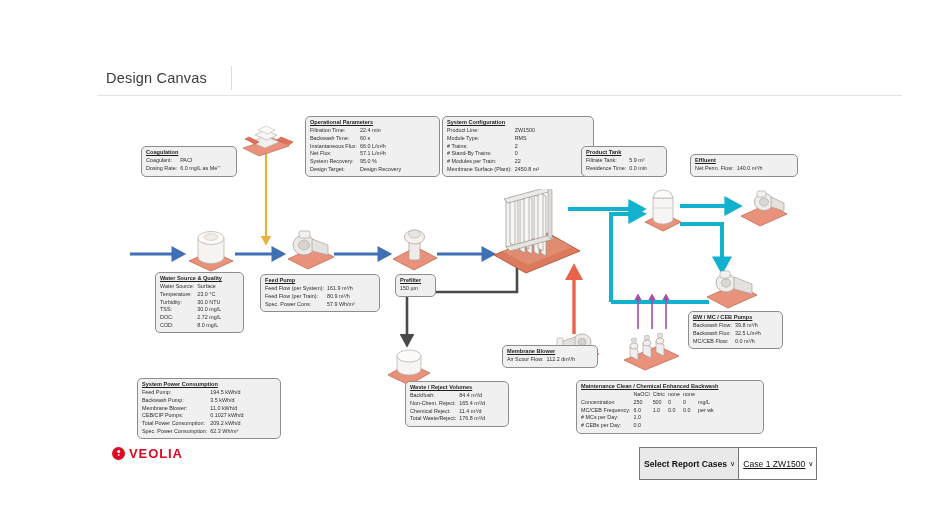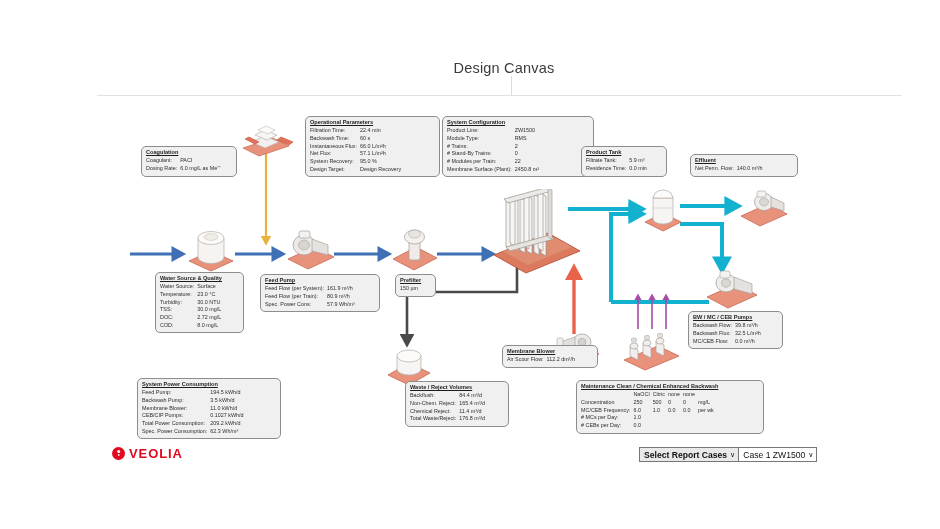--- a/index.html
+++ b/index.html
@@ -15,21 +15,21 @@
     background: #ffffff;
     overflow: hidden;
   }
   
   #header {
     position: absolute;
     left: 97px; top: 60px;
     width: 805px; height: 36px;
     background: #ffffff;
     border-bottom: 1px solid #e2e2e2;
-    display: flex; align-items: center; flex-direction: column;
+    display: flex; align-items: center;
   }
   #header-title {
     font-size: 14.5px;
     color: #3b3b3b;
     padding-left: 9px;
     letter-spacing: 0.2px;
     font-weight: 400;
   }
   #header-sep {
     width: 1px; height: 24px;
@@ -109,25 +109,25 @@
     display: flex; align-items: stretch; gap: 0px;
     font-size: 8.6px;
   }
   .fake-select {
     border: 1px solid #767676;
     background: #e9e9e9;
     color: #111;
     padding: 1px 3px 1px 4px;
     display: flex; align-items: center; gap: 3px;
     font-size: 8.6px;
-    height: 15px;
+    height: 33px;
   }
   .fake-select.white { background: #ffffff; border-left: none; }
   .fake-select .lbl { font-weight: bold; }
-  .fake-select.white .lbl { font-weight: normal; }
+  .fake-select.white .lbl { font-weight: normal; text-decoration: underline; }
   .caret { font-size: 7px; line-height: 1; }
 </style>
 </head>
 <body>
 
 <div id="app">
 
   <div id="header">
     <div id="header-title">Design Canvas</div>
     <div id="header-sep"></div>

